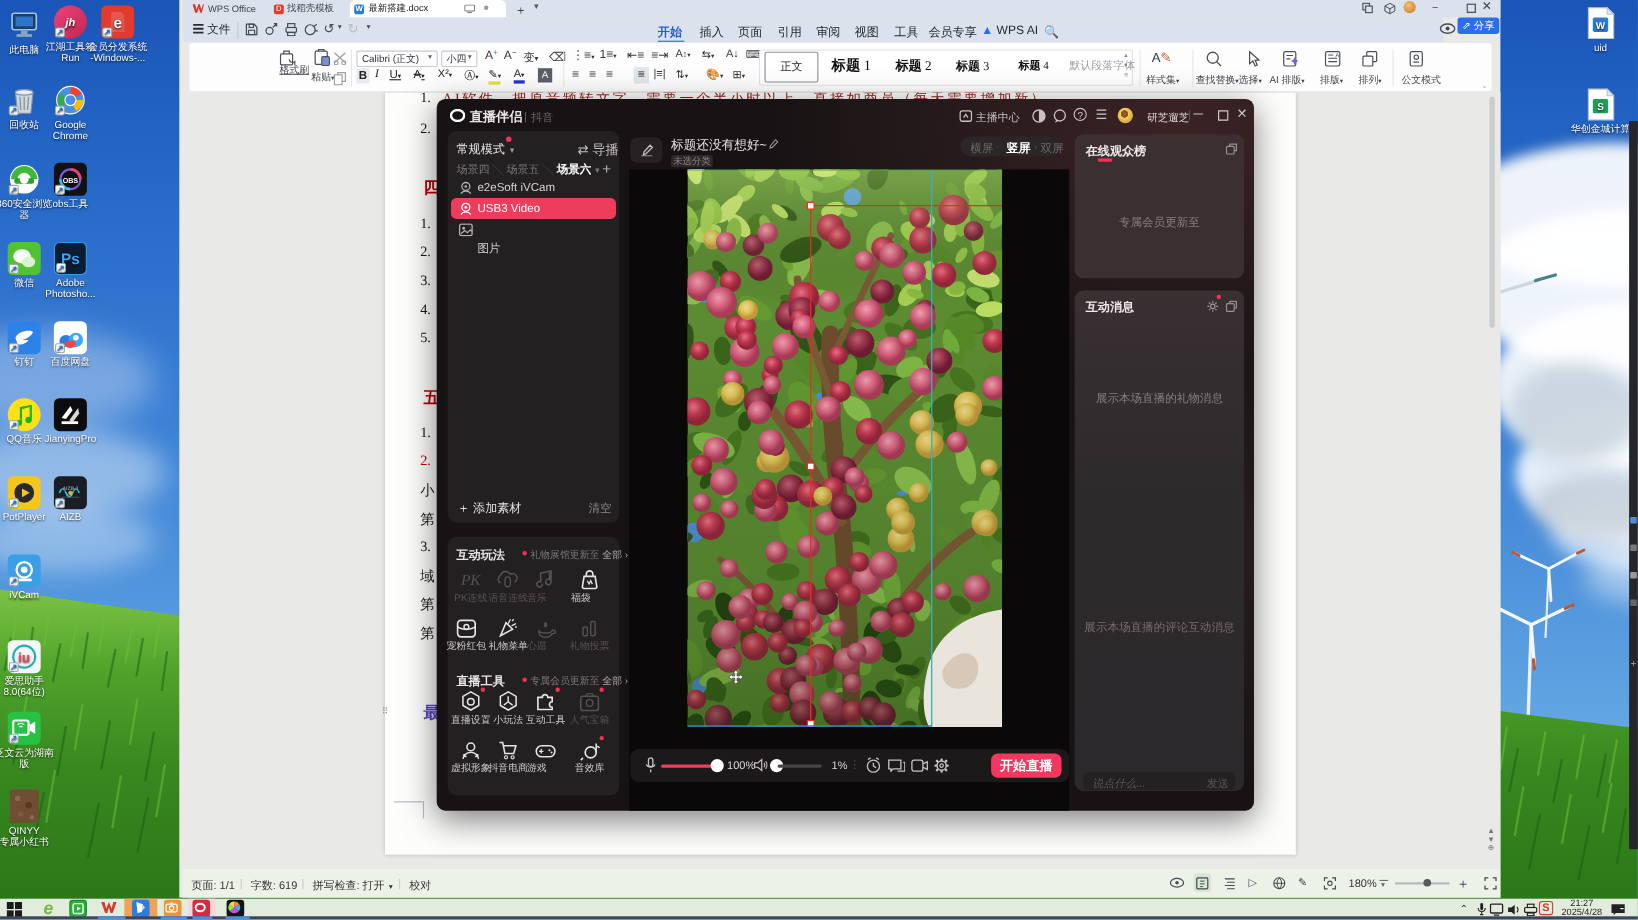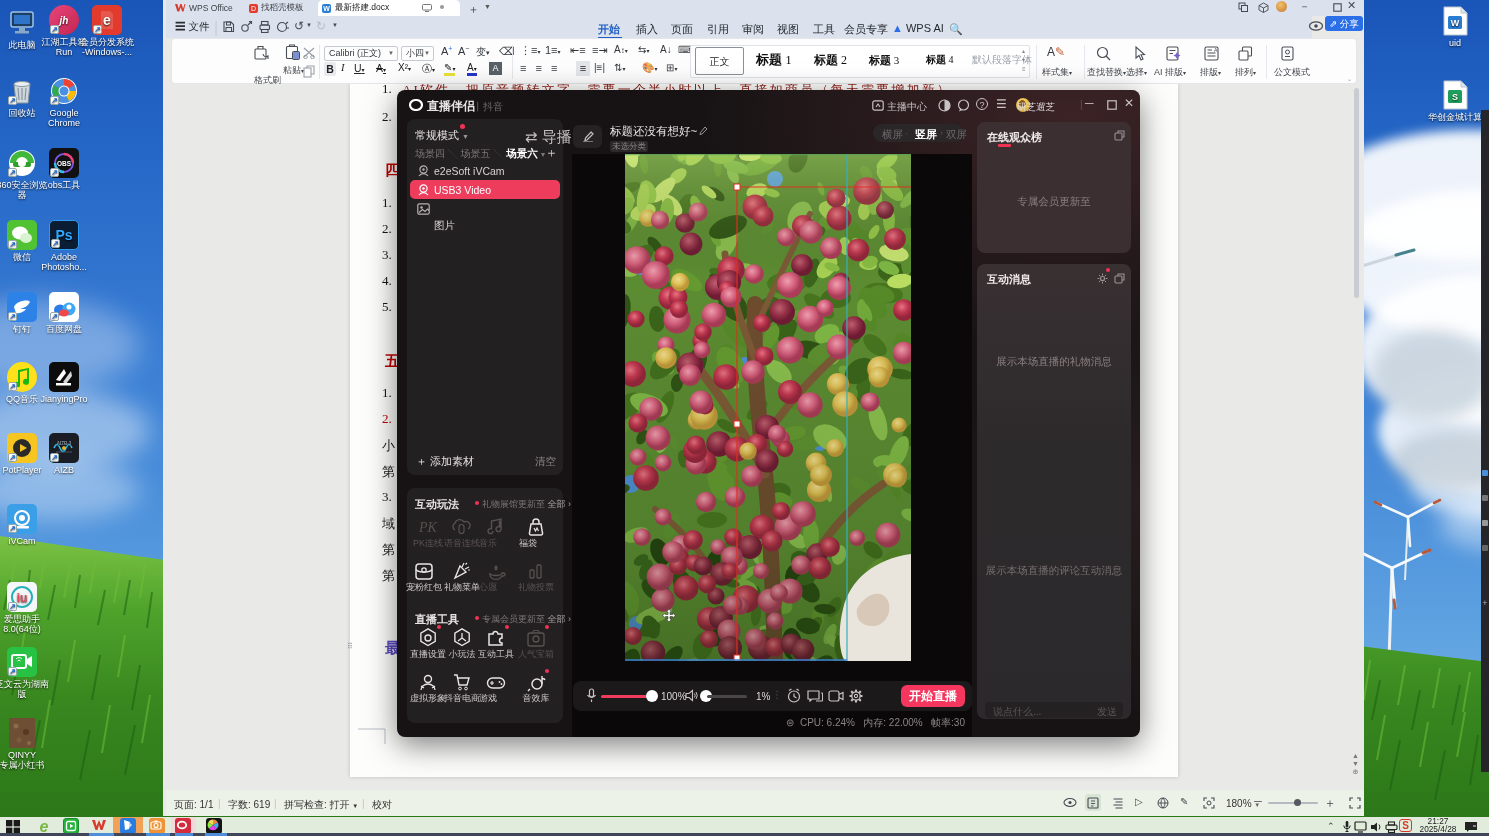--- a/index.html
+++ b/index.html
@@ -392,21 +392,21 @@
         <rect x="0.8" y="0.8" width="7.4" height="7.4" fill="none" stroke="#454a52" stroke-width="1.1"></rect>
       </svg>
     <div class="abs" style="left:1184px;top:-1px;font-size:11px;color:#454a52;">✕</div>
     <div id="ribbon">
 
       <svg class="abs" style="left:82px;top:6px;" width="16" height="15">
           <rect x="1" y="4" width="11" height="10" rx="1" fill="none" stroke="#4a4f57" stroke-width="1.1"></rect>
           <path d="M4 4 L4 1.5 L9 1.5 L9 4" fill="none" stroke="#4a4f57" stroke-width="1.1"></path>
           <path d="M9 9 a3 3 0 0 0 5 2 L14 14" fill="none" stroke="#4a4f57" stroke-width="1.1"></path>
         </svg>
-      <div class="rlabel" style="left:82px;top:35px;text-decoration:underline;">格式刷</div>
+      <div class="rlabel" style="left:82px;top:18px;text-decoration:underline;">格式刷</div>
       <svg class="abs" style="left:113px;top:5px;" width="16" height="16">
           <rect x="1.5" y="2.5" width="11" height="12" rx="1" fill="none" stroke="#4a4f57" stroke-width="1.1"></rect>
           <path d="M4.5 2.5 L4.5 1 L9.5 1 L9.5 2.5" fill="none" stroke="#4a4f57" stroke-width="1.1"></path>
           <rect x="7.5" y="7.5" width="7" height="8" rx="1" fill="#7a8fd4" stroke="#4a4f57" stroke-width="1"></rect>
         </svg>
       <div class="rlabel" style="left:111px;top:25px;">粘贴<span style="font-size:6px;">▾</span></div>
       <svg class="abs" style="left:131px;top:8px;" width="13" height="12">
           <path d="M1 1 L11 10 M11 1 L1 10" stroke="#9aa0a8" stroke-width="1.2"></path>
           <circle cx="2.5" cy="10" r="1.8" fill="none" stroke="#9aa0a8"></circle>
           <circle cx="9.5" cy="10" r="1.8" fill="none" stroke="#9aa0a8"></circle>
@@ -586,32 +586,32 @@
         <circle cx="6.5" cy="6.5" r="5.5" fill="none" stroke="#c9c2c4" stroke-width="1.2"></circle>
         <path d="M6.5 1 A5.5 5.5 0 0 1 6.5 12 Z" fill="#c9c2c4"></path>
       </svg>
     <svg class="abs" style="left:560px;top:9px;" width="13" height="13">
         <circle cx="6.5" cy="6" r="5" fill="none" stroke="#c9c2c4" stroke-width="1.2"></circle>
         <path d="M3.2 9.8 L2 12.6 L5.8 10.8" fill="#c9c2c4" stroke="none"></path>
       </svg>
     <div class="abs" style="left:579px;top:8px;width:12px;height:12px;border:1.2px solid #c9c2c4;border-radius:50%;color:#c9c2c4;font-size:9px;text-align:center;line-height:12px;">?</div>
     <div class="abs" style="left:599px;top:7px;font-size:12px;color:#c9c2c4;">☰</div>
     <div class="abs" style="left:619px;top:8px;width:14px;height:14px;border-radius:50%;background:radial-gradient(circle at 45% 40%,#8a5a20 0 28%,#f0d060 32%,#d8a93a 70%,#9a7420);"></div>
-    <div class="abs" style="left:620px;top:11px;font-size:9.5px;color:#ddd8da;">研芝遛芝</div>
+    <div class="abs" style="left:646px;top:11px;font-size:9.5px;color:#ddd8da;">研芝遛芝</div>
     <div class="abs" style="left:683px;top:9px;font-size:10px;color:#5a5456;">|</div>
     <div class="abs" style="left:688px;top:6px;font-size:12px;color:#c9c2c4;">─</div>
     <svg class="abs" style="left:710px;top:10px;" width="10" height="10">
         <rect x="0.8" y="0.8" width="8.4" height="8.4" fill="none" stroke="#c9c2c4" stroke-width="1.2"></rect>
       </svg>
     <div class="abs" style="left:727px;top:6px;font-size:12px;color:#c9c2c4;">✕</div>
 
     <div class="panel" style="left:10px;top:29px;width:156px;height:356px;"></div>
     <div class="abs w" style="left:18px;top:38px;font-size:11px;">常规模式 <span style="font-size:7px;color:#9a9496;">▼</span></div>
     <div class="reddot" style="left:63px;top:34px;"></div>
-    <div class="abs" style="left:128px;top:38px;font-size:15px;color:#c5bfc1;">⇄ 导播</div>
+    <div class="abs" style="left:128px;top:38px;font-size:12px;color:#c5bfc1;">⇄ 导播</div>
     <div class="abs" style="left:18px;top:57px;font-size:10px;color:#7c7678;">场景四<span style="color:#55504f;"> ╲ </span>场景五<span style="color:#55504f;"> ╲ </span><span style="color:#fff;font-weight:bold;font-size:10.5px;">场景六</span><span style="font-size:7px;"> ▼</span></div>
     <div class="abs" style="left:148px;top:54px;font-size:13px;color:#c5bfc1;">＋</div>
     <svg class="abs" style="left:20px;top:74px;" width="13" height="13">
         <circle cx="6.5" cy="5.5" r="3.6" fill="none" stroke="#b5afb1" stroke-width="1.2"></circle>
         <circle cx="6.5" cy="5.5" r="1.2" fill="#b5afb1"></circle>
         <path d="M2 12 a5.5 5.5 0 0 1 9 0" fill="none" stroke="#b5afb1" stroke-width="1.2"></path>
       </svg>
     <div class="abs" style="left:37px;top:75px;font-size:10.5px;color:#d6d1d3;">e2eSoft iVCam</div>
     <div class="abs" style="left:13px;top:90px;width:150px;height:19px;background:#ee3c5d;border-radius:5px;"></div>
     <svg class="abs" style="left:20px;top:93px;" width="13" height="13">
@@ -1268,21 +1268,20 @@
           <rect x="6" y="11.1" width="2" height="2.4" rx="0.6"></rect>
           <rect x="0.5" y="6" width="2.4" height="2" rx="0.6"></rect>
           <rect x="11.1" y="6" width="2.4" height="2" rx="0.6"></rect>
           <rect x="1.8" y="1.8" width="2.2" height="2.2" rx="0.6" transform="rotate(45 2.9 2.9)"></rect>
           <rect x="10" y="10" width="2.2" height="2.2" rx="0.6" transform="rotate(45 11.1 11.1)"></rect>
           <rect x="10" y="1.8" width="2.2" height="2.2" rx="0.6" transform="rotate(-45 11.1 2.9)"></rect>
           <rect x="1.8" y="10" width="2.2" height="2.2" rx="0.6" transform="rotate(-45 2.9 11.1)"></rect>
         </g>
       </svg>
     <div class="abs" style="left:504px;top:595px;width:64px;height:22px;background:#f5375f;border-radius:6px;color:#fff;font-size:12px;font-weight:bold;text-align:center;line-height:22px;">开始直播</div>
-    <div class="abs" style="left:0;top:626px;width:568px;text-align:right;font-size:10px;color:#8a8486;">⊜ &nbsp;CPU: 6.24% &nbsp;&nbsp;内存: 22.00% &nbsp;&nbsp;帧率:30</div>
 
     <div class="panel" style="left:580px;top:32px;width:154px;height:131px;background:#3b2f32;"></div>
     <div class="abs" style="left:590px;top:40px;font-size:11px;font-weight:bold;color:#efe9ea;">在线观众榜</div>
     <div class="abs" style="left:601px;top:54px;width:13px;height:2.5px;background:#f03355;border-radius:1px;"></div>
     <svg class="abs" style="left:717px;top:40px;" width="11" height="11">
         <rect x="1" y="3" width="7" height="7" rx="1" fill="none" stroke="#9a9294" stroke-width="1.1"></rect>
         <path d="M4 3 L4 1 L10 1 L10 7 L8 7" fill="none" stroke="#9a9294" stroke-width="1.1"></path>
       </svg>
     <div class="abs" style="left:580px;top:105px;width:154px;text-align:center;font-size:10.5px;color:#897e7f;">专属会员更新至</div>
     <div class="panel" style="left:580px;top:174px;width:154px;height:455px;background:linear-gradient(180deg,#393032,#2d2a2c 40%,#2b292b);"></div>
@@ -1292,21 +1291,21 @@
         <path d="M5.5 0.5 L5.5 2.5 M5.5 8.5 L5.5 10.5 M0.5 5.5 L2.5 5.5 M8.5 5.5 L10.5 5.5 M2 2 L3.4 3.4 M7.6 7.6 L9 9 M9 2 L7.6 3.4 M2 9 L3.4 7.6" stroke="#9a9294" stroke-width="1"></path>
       </svg>
     <div class="reddot" style="left:709px;top:178px;width:4px;height:4px;"></div>
     <svg class="abs" style="left:717px;top:183px;" width="11" height="11">
         <rect x="1" y="3" width="7" height="7" rx="1" fill="none" stroke="#9a9294" stroke-width="1.1"></rect>
         <path d="M4 3 L4 1 L10 1 L10 7 L8 7" fill="none" stroke="#9a9294" stroke-width="1.1"></path>
       </svg>
     <div class="abs" style="left:580px;top:265px;width:154px;text-align:center;font-size:10.5px;color:#8a7f80;">展示本场直播的礼物消息</div>
     <div class="abs" style="left:580px;top:474px;width:154px;text-align:center;font-size:10.5px;color:#776d6e;">展示本场直播的评论互动消息</div>
     <div class="abs" style="left:588px;top:612px;width:138px;height:16px;background:#232122;border-radius:4px;"></div>
-    <div class="abs" style="left:596px;top:615px;font-size:10px;color:#5c5658;">说点什么...</div>
+    <div class="abs" style="left:596px;top:615px;font-size:10px;color:#5c5658;font-style:italic;">说点什么...</div>
     <div class="abs" style="left:700px;top:615px;font-size:10px;color:#5c5658;">发送</div>
   </div>
   <div id="sliver" style="position:absolute;left:1481px;top:110px;width:8px;height:662px;background:#26262a;">
     <div style="position:absolute;left:1px;top:360px;width:6px;height:6px;background:#4a90d9;border-radius:1px;"></div>
     <div style="position:absolute;left:1px;top:385px;width:6px;height:6px;background:#777;border-radius:1px;"></div>
     <div style="position:absolute;left:1px;top:410px;width:6px;height:6px;background:#999;border-radius:1px;"></div>
     <div style="position:absolute;left:1px;top:435px;width:6px;height:6px;background:#666;border-radius:1px;"></div>
     <div style="position:absolute;left:0px;top:488px;width:8px;height:10px;color:#aaa;font-size:9px;line-height:10px;text-align:center;">+</div>
   </div>
   <div id="taskbar">

